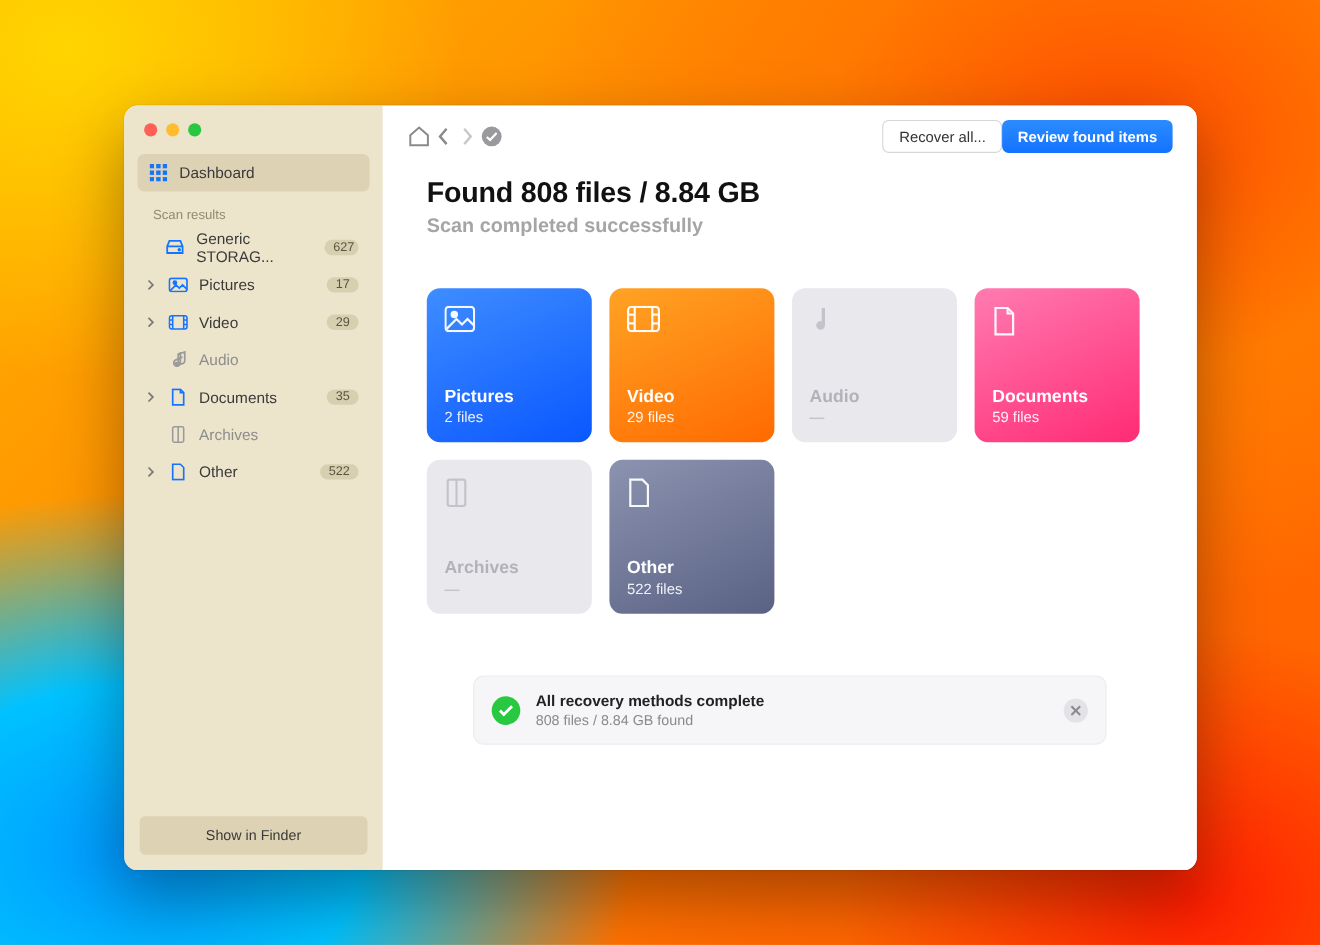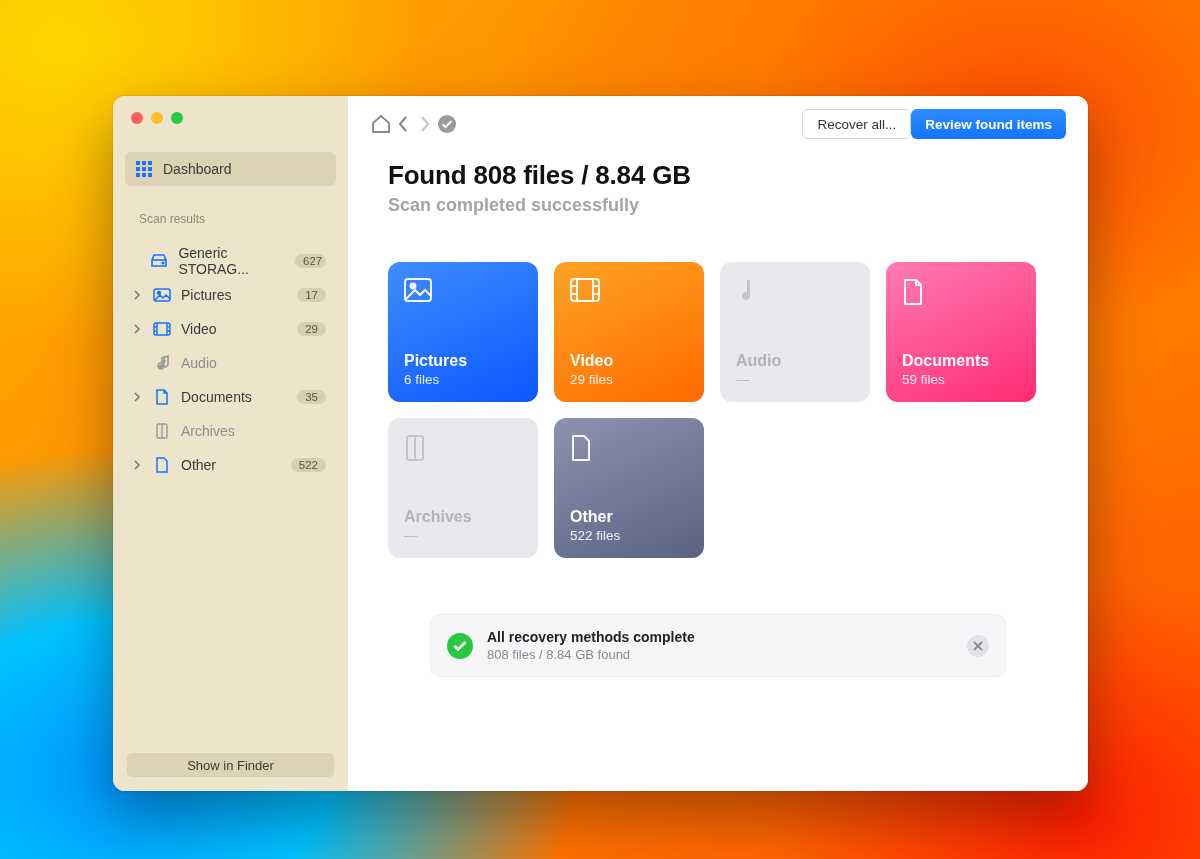--- a/index.html
+++ b/index.html
@@ -12,35 +12,35 @@
       radial-gradient(ellipse 900px 700px at 90% 95%, #ff1e00 0%, #ff6600 35%, rgba(255,100,0,0) 60%),
       radial-gradient(ellipse 600px 500px at 5% 5%, #ffd400 0%, rgba(255,220,0,0) 60%),
       linear-gradient(135deg, #ffb300 0%, #ff8800 40%, #ff5c00 100%);
   }
   .window {
     position: absolute; left: 113px; top: 96px; width: 975px; height: 695px;
     border-radius: 12px; overflow: hidden; display: flex;
     box-shadow: 0 25px 60px rgba(0,0,0,.35), 0 0 0 1px rgba(0,0,0,.06);
     background: #fff;
   }
-  .sidebar { width: 235px; background: #ece4cb; display: flex; flex-direction: column; gap: 12px; }
+  .sidebar { width: 235px; background: #ece4cb; display: flex; flex-direction: column; gap: 0; }
   .traffic { display: flex; gap: 8px; padding: 16px 0 16px 18px; }
   .dot { width: 12px; height: 12px; border-radius: 50%; }
   .dot.close { background: #ff5f57; } .dot.min { background: #ffbd2e; } .dot.max { background: #28c840; }
 
   .nav { padding: 0 12px; }
   .nav-item { display:flex; align-items:center; gap:10px; height:34px; padding:0 10px; border-radius:6px; font-size:14px; color:#3a3a3a; cursor:pointer; position:relative; }
   .nav-item.active { background:#ddd3b4; }
   .nav-item .chev { width:12px; display:flex; justify-content:center; color:#777; margin-left:-4px; }
   .nav-item .spacer { flex:1; }
   .pill { background:#d8cfb1; color:#5b5540; font-size:11.5px; border-radius:10px; padding:1px 8px; min-width:26px; text-align:center; }
   .section-label { font-size:12px; color:#918a73; padding:14px 26px 6px; }
   .nav-icon { width:18px; height:18px; display:flex; align-items:center; justify-content:center; }
   .sidebar-bottom { margin-top:auto; padding:12px 14px 14px; }
-  .finder-btn { width:100%; height:24px; border:none; border-radius:5px; background:#ddd3b4; color:#3a3a3a; font-size:13px; cursor:pointer; }
+  .finder-btn { width:100%; height:35px; border:none; border-radius:5px; background:#ddd3b4; color:#3a3a3a; font-size:13px; cursor:pointer; }
 
   .main { flex:1; background:#fff; position:relative; padding:0; }
   .toolbar { display:flex; align-items:center; height:56px; padding:0 22px; }
   .tb-icon { width:22px; height:22px; display:flex; align-items:center; justify-content:center; color:#8a8a8a; cursor:pointer; }
   .tb-icon.disabled { color:#c9c9c9; cursor:default; }
   .tb-spacer { flex:1; }
   .btn-outline { height:30px; padding:0 14px; border:1px solid #d6d6d6; border-radius:6px; background:#fff; font-size:13.5px; color:#333; cursor:pointer; }
   .btn-primary { height:30px; padding:0 14px; border:none; border-radius:6px; background:linear-gradient(#2b8cff,#1473ff); color:#fff; font-size:13.5px; font-weight:600; cursor:pointer; }
 
   .content { padding:8px 40px 0 40px; }
@@ -254,21 +254,21 @@
       <div class="cards">
         <div class="card pictures">
           <div class="ic">
             <svg width="28" height="24" viewBox="0 0 28 24" fill="none" stroke="#fff" stroke-width="2">
                 <rect x="1" y="1" width="26" height="22" rx="3"></rect>
                 <circle cx="9" cy="8" r="2.4" fill="#fff"></circle>
                 <path d="M2 21 L11 12 L16 17 L21 12 L27 18"></path>
               </svg>
           </div>
           <div class="title">Pictures</div>
-          <div class="sub">6 files</div>
+          <div class="sub">2 files</div>
         </div>
         <div class="card video">
           <div class="ic">
             <svg width="30" height="24" viewBox="0 0 30 24" fill="none" stroke="#fff" stroke-width="2">
                 <rect x="1" y="1" width="28" height="22" rx="3"></rect>
                 <line x1="7" y1="1" x2="7" y2="23"></line>
                 <line x1="23" y1="1" x2="23" y2="23"></line>
                 <line x1="1" y1="8" x2="7" y2="8"></line>
                 <line x1="1" y1="16" x2="7" y2="16"></line>
                 <line x1="23" y1="8" x2="29" y2="8"></line>

